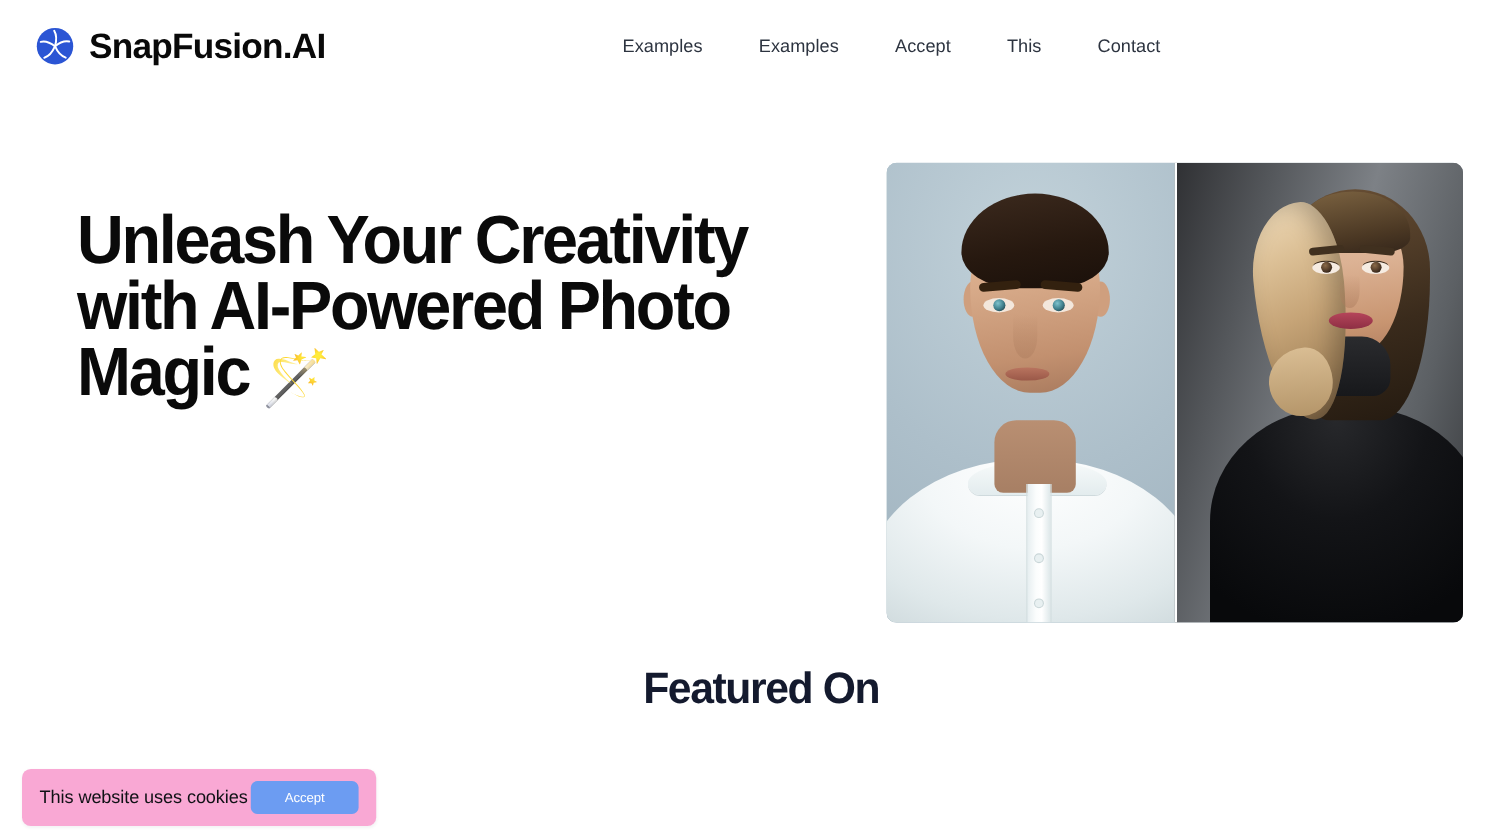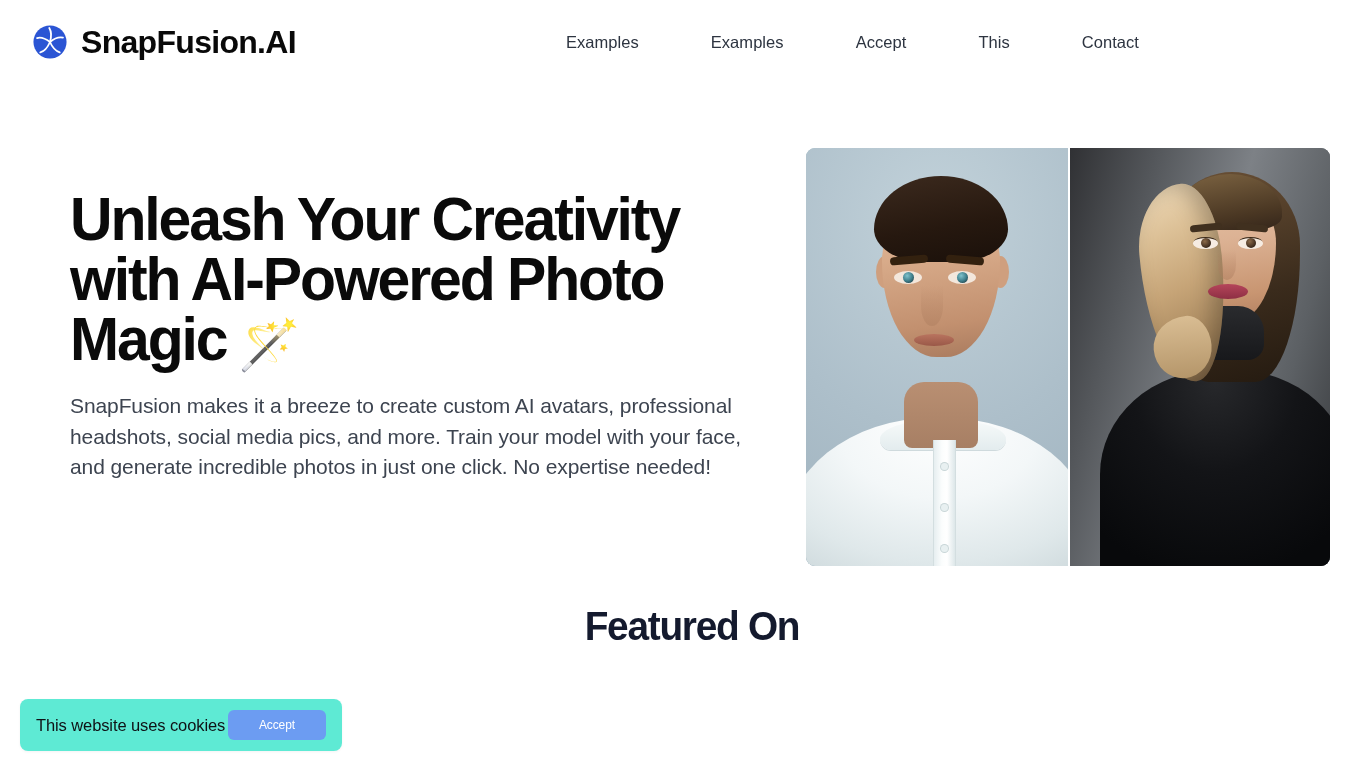--- a/index.html
+++ b/index.html
@@ -45,21 +45,21 @@
     font-weight: 700;
     letter-spacing: -0.7px;
     color: #090909;
     white-space: nowrap;
     font-family: "Liberation Sans", sans-serif;
   }
 
   .main-nav {
     display: flex;
     align-items: center;
-    gap: 72px;
+    gap: 51px;
     margin-left: 270px;
   }
 
   .nav-link {
     font-size: 16.5px;
     font-weight: 400;
     color: #2d3440;
     text-decoration: none;
     white-space: nowrap;
     cursor: pointer;
@@ -390,21 +390,21 @@
     transform: scaleX(0.97);
   }
 
   
   .cookie-banner {
     position: absolute;
     left: 20px;
     top: 699px;
     width: 322px;
     height: 52px;
-    background: #5eead4;
+    background: #f9a8d4;
     border-radius: 8px;
     display: flex;
     align-items: center;
     justify-content: space-between;
     padding: 0 16px;
     box-shadow: 0 1px 3px rgba(15,23,42,0.05);
   }
   .cookie-text {
     font-size: 16.5px;
     color: #0f1115;
@@ -460,21 +460,20 @@
 
 <section class="hero">
 
   <div class="hero-copy">
     <h1 class="hero-title">
       <span>Unleash Your Creativity</span><br>
       <span>with AI-Powered Photo</span><br>
       <span>Magic</span>
       <span class="hero-emoji">🪄</span>
     </h1>
-    <p class="hero-sub">SnapFusion makes it a breeze to create custom AI avatars, professional headshots, social media pics, and more. Train your model with your face, and generate incredible photos in just one click. No expertise needed!</p>
   </div>
 
   <div class="hero-figure">
 
     <div class="portrait portrait-left">
       <div class="pl-bg"></div>
       <div class="pl-shirt"></div>
       <div class="pl-collar"></div>
       <div class="pl-neck"></div>
       <div class="pl-shirt-placket"></div>

